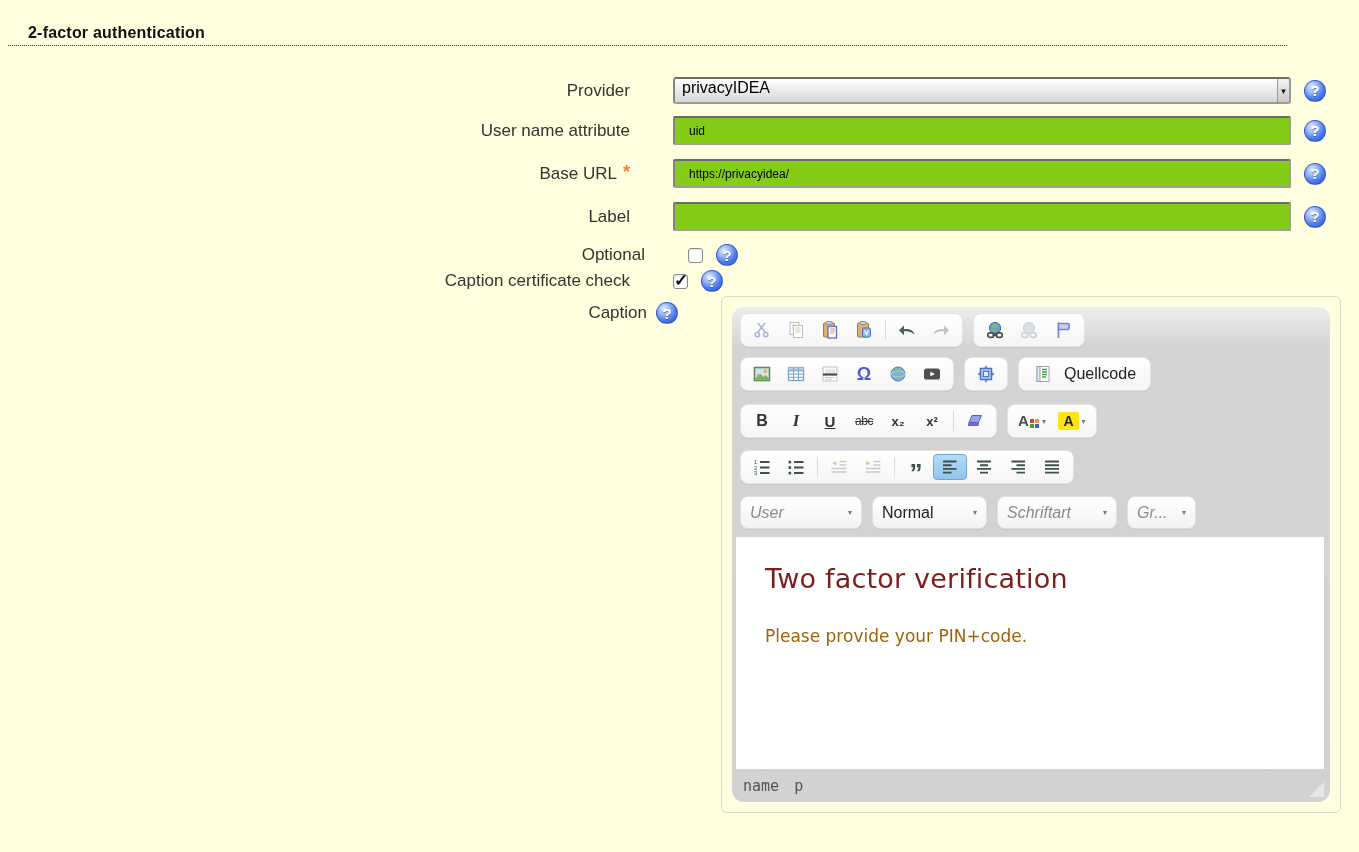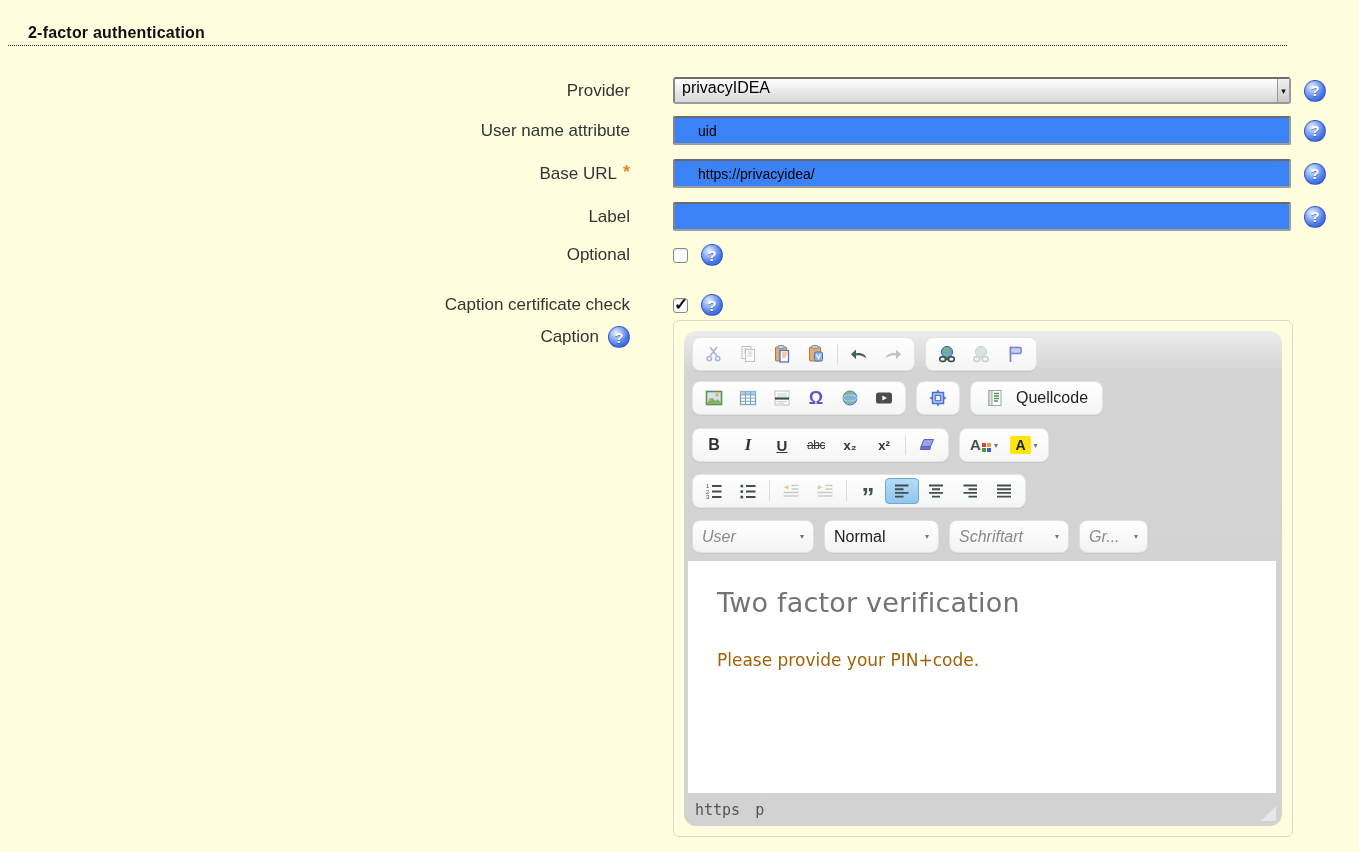--- a/index.html
+++ b/index.html
@@ -25,32 +25,32 @@
   .lbl {
     flex:none; width:630px; text-align:right;
     font-size:17px; color:#333;
   }
   .ctl { margin-left:43px; display:flex; align-items:center; }
   .req { color:#ef8432; font-weight:bold; font-size:18px; margin-left:6px; position:relative; top:-1px; }
 
   .row-provider { margin-bottom:12px; }
   .row-uid, .row-baseurl { margin-bottom:14px; }
   .row-labelfield { margin-bottom:13px; }
-  .row-optional { margin-bottom:28px; height:22px; }
+  .row-optional { margin-bottom:4px; height:22px;padding-left:15px; }
   .row-disable { margin-bottom:8px; height:22px; }
 
   .txt {
     width:618px; height:29px;
     border:2px solid;
     border-color:#6b6b6b #9e9e9e #9e9e9e #848484;
     border-radius:2px;
-    background:#3b82f6;
+    background:#84cc16;
     font-family:"Liberation Sans", sans-serif;
-    font-size:14px; color:#000;
-    padding:0 23px;
+    font-size:12px; color:#000;
+    padding:0 14px;
     outline:none;
   }
   .select {
     width:618px; height:27px;
     border:2px solid;
     border-color:#6e6e6e #9a9a9a #9a9a9a #858585;
     border-radius:3px;
     background:linear-gradient(#ffffff,#d6d6d6);
     display:flex; align-items:flex-start;
     font-size:16px; color:#000;
@@ -83,21 +83,21 @@
     background:#fff; position:relative; margin:0;
     box-shadow:inset 0 1px 2px rgba(0,0,0,.12);
   }
   .cb:checked::after {
     content:"✓";
     position:absolute; top:-5px; left:0;
     font-size:17px; font-weight:bold; color:#111;
   }
 
   
-  .row-caption { align-items:flex-start; }
+  .row-caption { align-items:flex-start;padding-left:48px; }
   .row-caption .lbl { display:flex; justify-content:flex-end; align-items:center; gap:9px; padding-top:2px; }
   .row-caption .ctl { align-items:flex-start; }
 
   .editor-outer {
     margin-top:-4px;
     width:620px;
     border:1px solid #d9d9c9;
     border-radius:6px;
     padding:10px;
   }
@@ -181,21 +181,21 @@
   .cke-content {
     background:#fff;
     margin:0 6px 0 4px;
     height:232px;
     padding:2px 29px;
     overflow:hidden;
     font-family:"DejaVu Sans", sans-serif;
     color:#333;
     cursor:text;
   }
-  .c-h { font-size:27px; margin-top:24px; letter-spacing:.2px; color:#737373; }
+  .c-h { font-size:27px; margin-top:24px; letter-spacing:.2px; color:#7f1d1d; }
   .c-p { font-size:17px; margin-top:32px; color:#a16207; }
 
   .cke-bottom {
     height:33px;
     display:flex; align-items:center;
     padding:0 11px; gap:15px;
     font-family:"DejaVu Sans Mono", monospace;
     font-size:15px; color:#555;
     position:relative;
   }
@@ -603,21 +603,21 @@
               <span class="mini-arrow">▾</span>
             </div>
           </div>
 
           <div class="cke-content">
             <div class="c-h">Two factor verification</div>
             <div class="c-p">Please provide your PIN+code.</div>
           </div>
 
           <div class="cke-bottom">
-            <span class="path-el">https</span>
+            <span class="path-el">name</span>
             <span class="path-el">p</span>
             <div class="resize-handle"></div>
           </div>
 
         </div>
       </div>
     </div>
   </div>
 
 </div>

